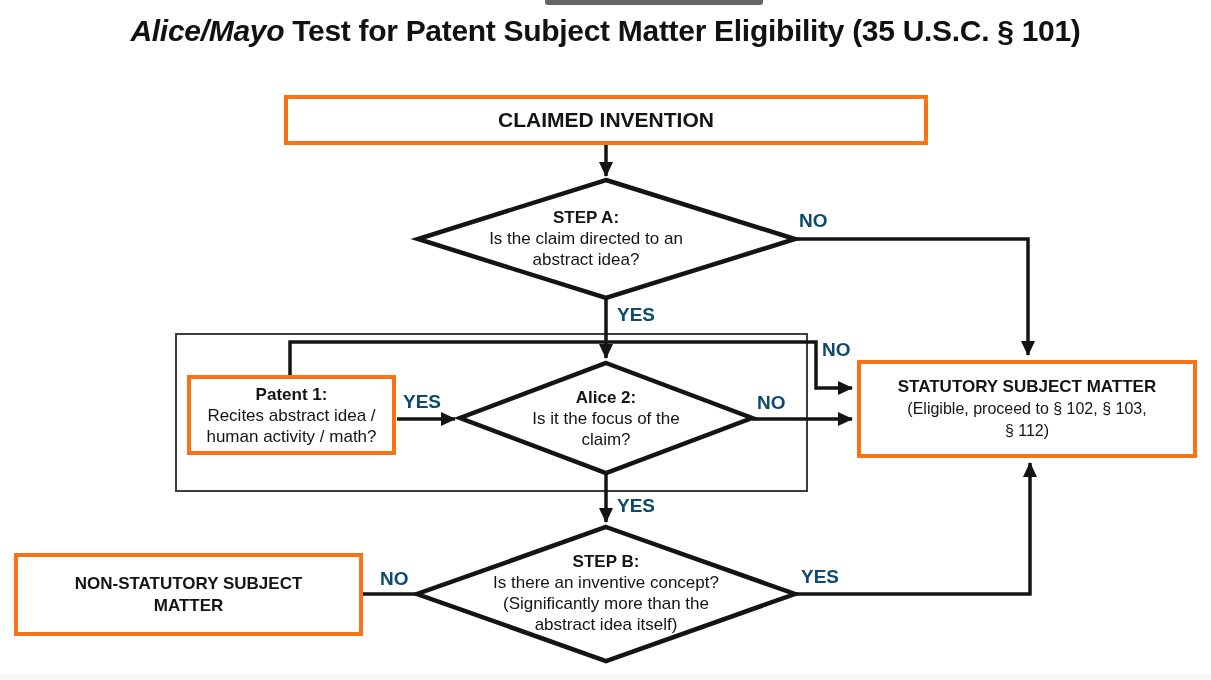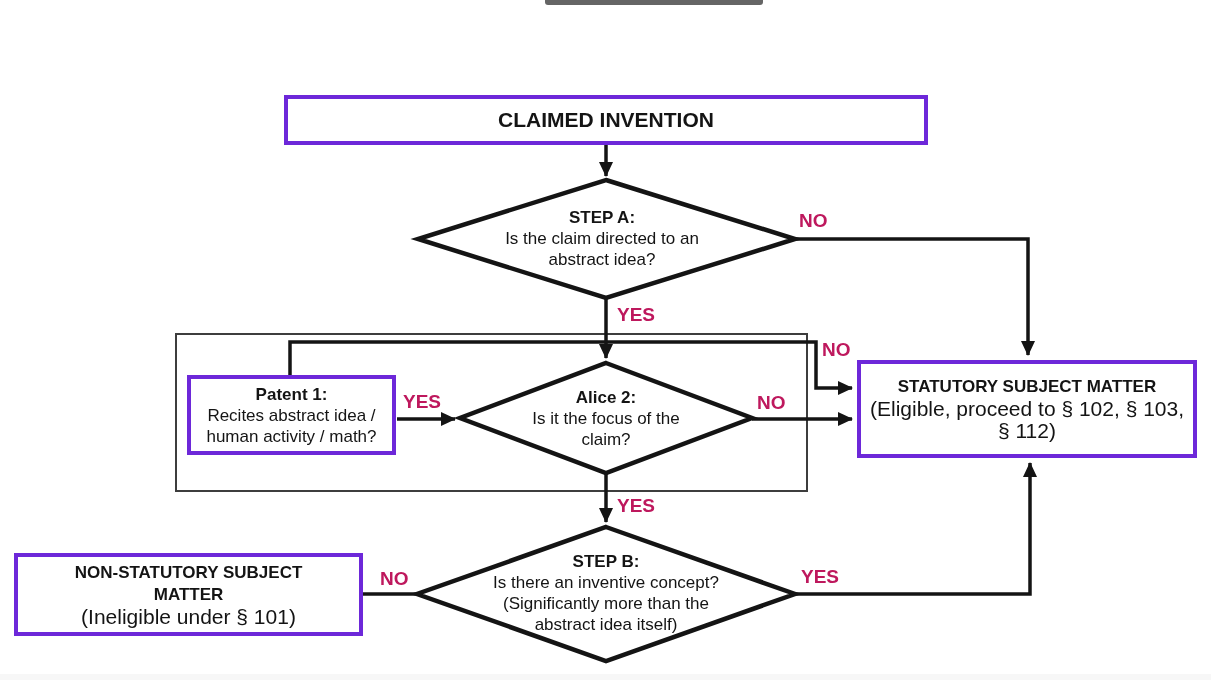--- a/index.html
+++ b/index.html
@@ -2,43 +2,44 @@
 <html><head>
 <meta charset="utf-8">
 <style>
   html,body{margin:0;padding:0;background:#ffffff;}
   #stage{position:relative;width:1211px;height:680px;background:#ffffff;overflow:hidden;
          font-family:"Liberation Sans",sans-serif;color:#141414;}
   .title{position:absolute;left:0;top:14px;width:100%;margin:0;text-align:center;
          font-size:30px;font-weight:bold;letter-spacing:-0.3px;color:#111;}
   .title .it{font-style:italic;}
   svg.wires{position:absolute;left:0;top:0;}
-  .node{position:absolute;box-sizing:border-box;background:#ffffff;border:4px solid #6d28d9;
+  .node{position:absolute;box-sizing:border-box;background:#ffffff;border:4px solid #f97316;
         display:flex;flex-direction:column;align-items:center;justify-content:center;text-align:center;}
   .dtext{position:absolute;text-align:center;pointer-events:none;}
   .h{font-weight:bold;}
   .pre{white-space:pre-line;}
   .f17{font-size:17px;line-height:21px;}
   .f21{font-size:21px;line-height:22px;}
   .f19{font-size:17px;line-height:22px;}
-  .b18{font-size:21px;line-height:22px;}
-  .elabel{position:absolute;font-weight:bold;font-size:19px;line-height:19px;color:#be185d;}
+  .b18{font-size:16px;line-height:22px;}
+  .elabel{position:absolute;font-weight:bold;font-size:19px;line-height:19px;color:#0c4a6e;}
   .groupbox{position:absolute;left:175px;top:333px;width:633px;height:159px;
             border:2px solid #3d3d3d;box-sizing:border-box;background:transparent;}
   .artifact-top{position:absolute;left:545px;top:0;width:218px;height:5px;background:#4a4a4a;
                 border-radius:0 0 3px 3px;opacity:.85;}
   .artifact-bottom{position:absolute;left:0;bottom:0;width:100%;height:6px;background:#f3f3f3;opacity:.7;}
 </style>
 </head>
 <body>
 
 <div id="stage">
 
   <div class="artifact-top"></div>
 
+  <h1 class="title"><span class="it">Alice/Mayo</span><span> Test for Patent Subject Matter Eligibility (35 U.S.C. § 101)</span></h1>
 
   <div class="groupbox"></div>
 
   <svg class="wires" width="1211" height="680">
     <defs>
       <marker id="arr" markerUnits="userSpaceOnUse" markerWidth="16" markerHeight="14" refX="14" refY="7" orient="auto">
         <path d="M0,0 L15,7 L0,14 Z" fill="#141414"></path>
       </marker>
     </defs>
     <g fill="none" stroke="#141414" stroke-width="3.5">
@@ -71,24 +72,23 @@
 
   <div class="node" style="left:857px;top:360px;width:340px;height:98px;">
     <div class="h f19">STATUTORY SUBJECT MATTER</div>
     <div class="b18 pre">(Eligible, proceed to § 102, § 103,
 § 112)</div>
   </div>
 
   <div class="node" style="left:14px;top:553px;width:349px;height:83px;">
     <div class="h f19 pre">NON-STATUTORY SUBJECT
 MATTER</div>
-    <div class="b18">(Ineligible under § 101)</div>
   </div>
 
-  <div class="dtext" style="left:452px;top:207px;width:300px;">
+  <div class="dtext" style="left:436px;top:207px;width:300px;">
     <div class="h f17">STEP A:</div>
     <div class="f17 pre">Is the claim directed to an
 abstract idea?</div>
   </div>
 
   <div class="dtext" style="left:506px;top:387px;width:200px;">
     <div class="h f17">Alice 2:</div>
     <div class="f17 pre">Is it the focus of the
 claim?</div>
   </div>

